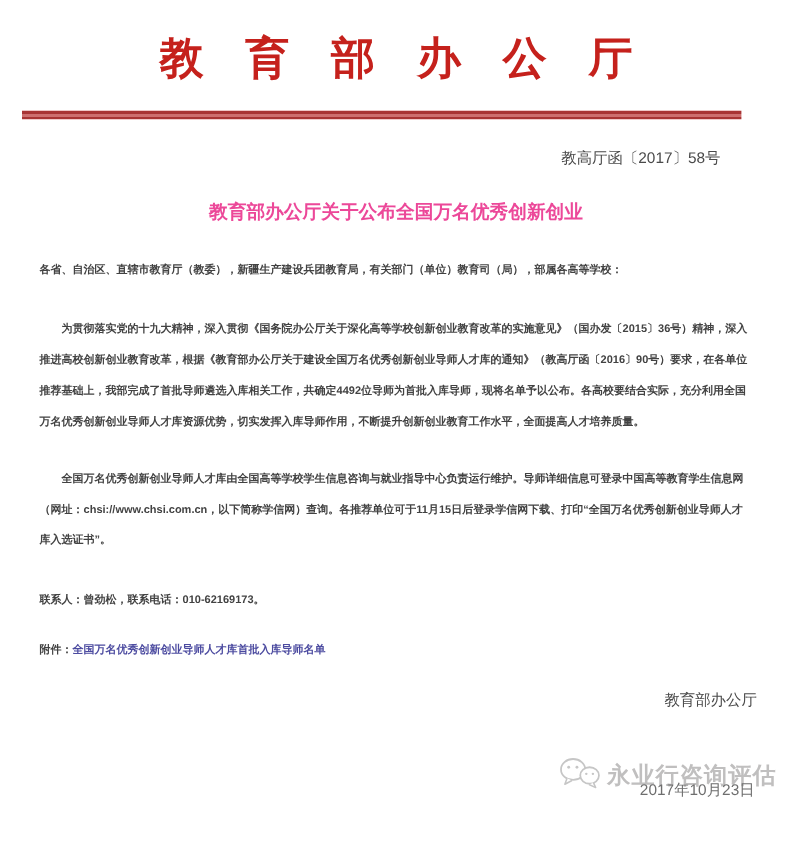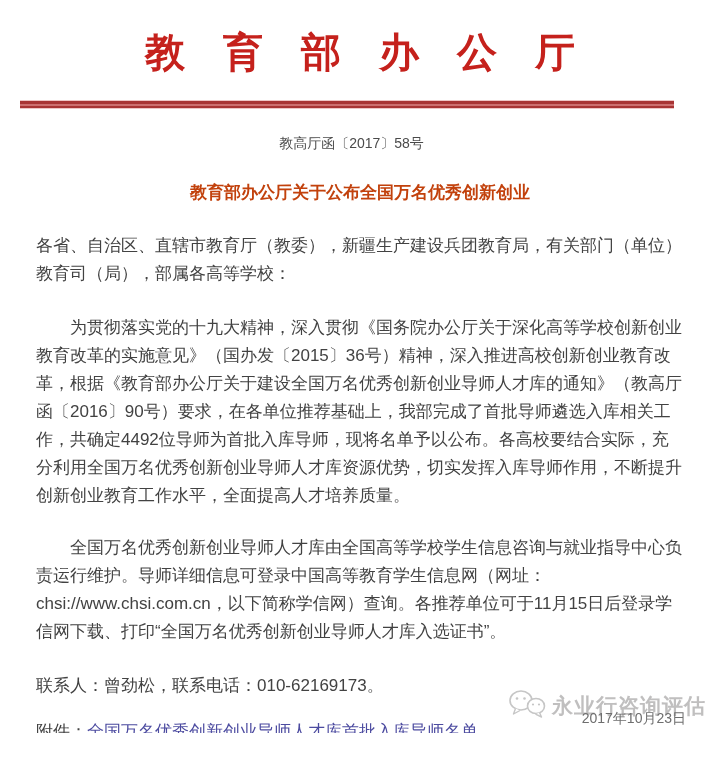--- a/index.html
+++ b/index.html
@@ -33,35 +33,35 @@
       #eec6c6 0, #eec6c6 1px,
       #a83434 1px, #a83434 4px,
       #cd6f6f 4px, #cd6f6f 6px,
       #a83434 6px, #a83434 8px,
       #eec6c6 8px, #eec6c6 9px);
   }
   
   .doc-number {
     margin-top: 26px;
     padding-right: 65px;
-    text-align: center;
+    text-align: right;
     font-size: 14px;
     color: #4a4a4a;
     margin-left: 48px;
   }
   .doc-title {
     margin: 26px 40px 0;
     text-align: center;
     font-size: 17px;
     font-weight: 700;
     line-height: 27px;
-    color: #c2410c;
+    color: #ec4899;
   }
   
-  .body-text { padding: 0 36px; font-size: 17px; line-height: 28px; color: #424242; }
+  .body-text { padding: 0 36px; font-size: 10px; line-height: 28px; color: #424242; font-weight: bold; }
   .body-text p { margin: 0; }
   .addressee   { margin-top: 26px !important; }
   .para-1      { margin-top: 26px !important; text-indent: 2em; }
   .para-2      { margin-top: 24px !important; text-indent: 2em; }
   .contact     { margin-top: 26px !important; }
   .attachment  { margin-top: 18px !important; }
   .attachment-link { color: #4c4ba0; text-decoration: none; cursor: pointer; text-align: right; }
   
   .signature {
     margin-top: 22px;

